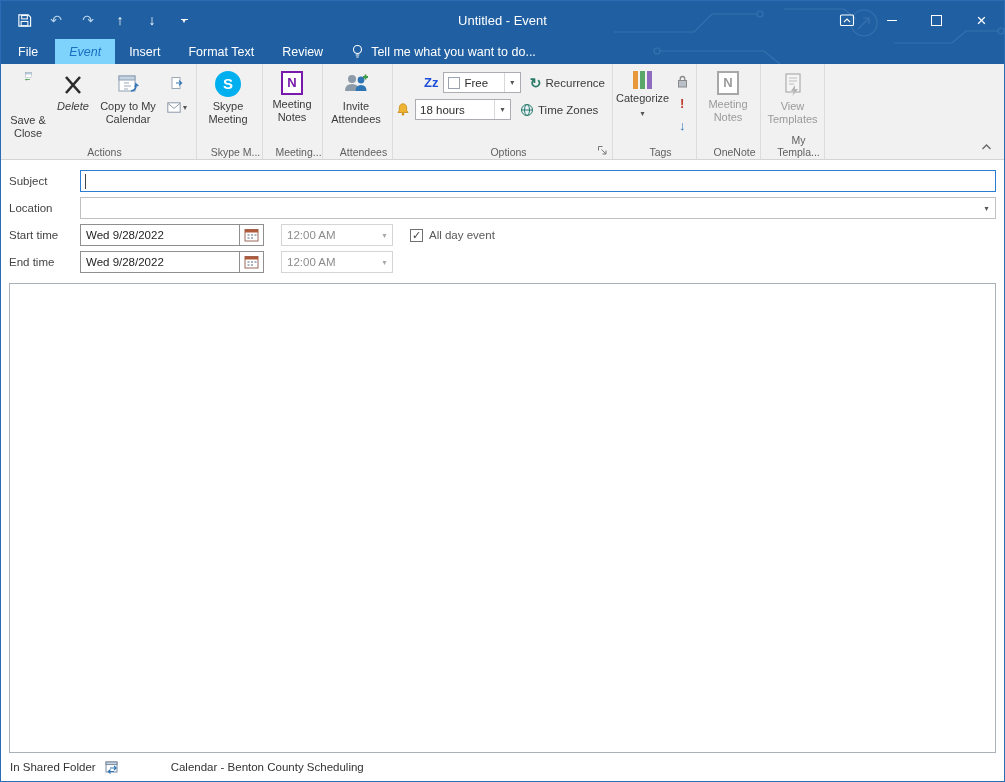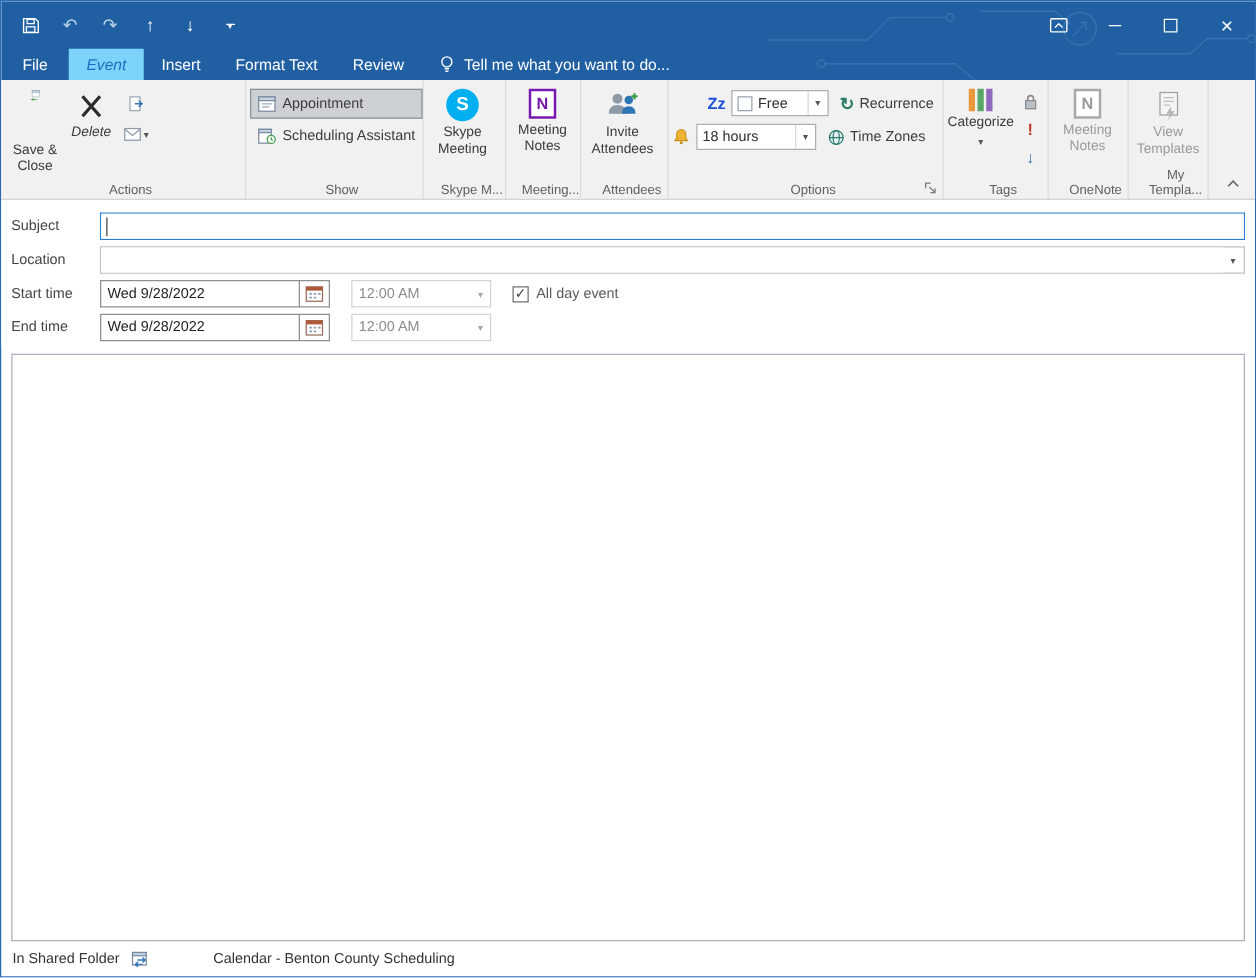--- a/index.html
+++ b/index.html
@@ -127,20 +127,21 @@
         <div class="qbtn">
             <span class="qglyph">↓</span>
           </div>
         <div class="qbtn">
           <span class="qat-custom">
               <span class="bar"></span>
               <span class="chev">▾</span>
             </span>
         </div>
       </div>
+      <div class="title">Untitled - Event</div>
       <div class="wctrls">
         <div class="wbtn">
           <svg width="16" height="16" viewBox="0 0 16 16">
             <rect x="1.5" y="3" width="13" height="10.5" rx="1" fill="none" stroke="#fff" stroke-width="1.1"></rect>
             <path d="M5 10 l3 -3 3 3" fill="none" stroke="#fff" stroke-width="1.1"></path>
           </svg>
         </div>
         <div class="wbtn">
             <span class="minbar"></span>
           </div>
@@ -179,60 +180,47 @@
           <path d="M10 20 l-6 2.5 6 2.5 v-1.6 h8 v-1.8 h-8 z" fill="#3f9c46"></path>
         </svg>
         <span class="cap">Save &amp; Close</span>
       </div>
       <div class="btn-lg" style="width:42px;font-style:italic;">
         <svg width="22" height="26" viewBox="0 0 22 26">
           <path d="M4 6 L18 22 M18 6 L4 22" stroke="#2b2b2b" stroke-width="2.6"></path>
         </svg>
         <span class="cap">Delete</span>
       </div>
+      <div class="btn-lg" style="width:68px;">
+        <svg width="26" height="26" viewBox="0 0 26 26">
+          <rect x="4" y="5" width="16" height="15" fill="#fff" stroke="#8ea0b5"></rect>
+          <rect x="4" y="5" width="16" height="4" fill="#c6d3e0" stroke="#8ea0b5"></rect>
+          <path d="M9 12 h5 M9 15 h7 M9 18 h4" stroke="#9aa7b5"></path>
+          <path d="M16 20 q6 -1 5 -7 l2.4 2 m-2.4 -2 l-1 3" fill="none" stroke="#2e75b6" stroke-width="1.4"></path>
+        </svg>
+        <span class="cap">Copy to My Calendar</span>
+      </div>
       <div class="smallcol">
         <div class="btn-xs">
           <svg width="14" height="14" viewBox="0 0 14 14">
             <rect x="2" y="1.5" width="8" height="11" fill="#fff" stroke="#9aa7b5"></rect>
             <path d="M6 7 h5 m-2 -2.4 l2.6 2.4 -2.6 2.4" fill="none" stroke="#2e75b6" stroke-width="1.2"></path>
           </svg>
         </div>
         <div class="btn-xs">
           <svg width="14" height="11" viewBox="0 0 14 11">
             <rect x="0.8" y="0.8" width="12.4" height="9.4" fill="#fff" stroke="#8d9aa8"></rect>
             <path d="M1 1.4 l6 5 6 -5" fill="none" stroke="#8d9aa8"></path>
           </svg>
           <span class="ddown">▾</span>
         </div>
       </div>
       <div class="glabel">Actions</div>
     </div>
 
-    <div class="group" style="width:142px;">
-      <div class="showcol">
-        <div class="btn-show sel">
-          <svg width="15" height="14" viewBox="0 0 15 14">
-            <rect x="1" y="1.5" width="13" height="11.5" fill="#fff" stroke="#7a8aa0"></rect>
-            <rect x="1" y="1.5" width="13" height="3" fill="#c6d3e0" stroke="#7a8aa0"></rect>
-            <path d="M3.5 7 h8 M3.5 9.5 h6" stroke="#9aa7b5"></path>
-          </svg>
-          <span>Appointment</span>
-        </div>
-        <div class="btn-show">
-          <svg width="15" height="14" viewBox="0 0 15 14">
-            <rect x="1" y="1.5" width="10" height="11" fill="#fff" stroke="#7a8aa0"></rect>
-            <rect x="1" y="1.5" width="10" height="2.6" fill="#c6d3e0" stroke="#7a8aa0"></rect>
-            <circle cx="11" cy="9.5" r="3.2" fill="#fff" stroke="#3f9c46"></circle>
-            <path d="M11 7.8 v1.8 l1.3 0.8" fill="none" stroke="#3f9c46"></path>
-          </svg>
-          <span>Scheduling Assistant</span>
-        </div>
-      </div>
-      <div class="glabel">Show</div>
-    </div>
 
     <div class="group" style="width:66px;">
       <div class="btn-lg" style="width:56px;">
         <span class="skype-badge">S</span>
         <span class="cap">Skype Meeting</span>
       </div>
       <div class="glabel">Skype M...</div>
     </div>
 
     <div class="group" style="width:60px;">

